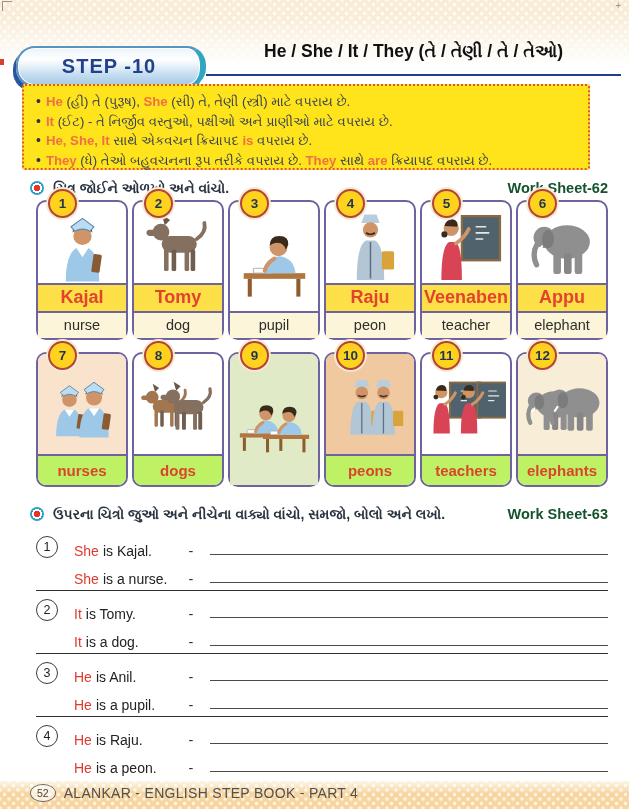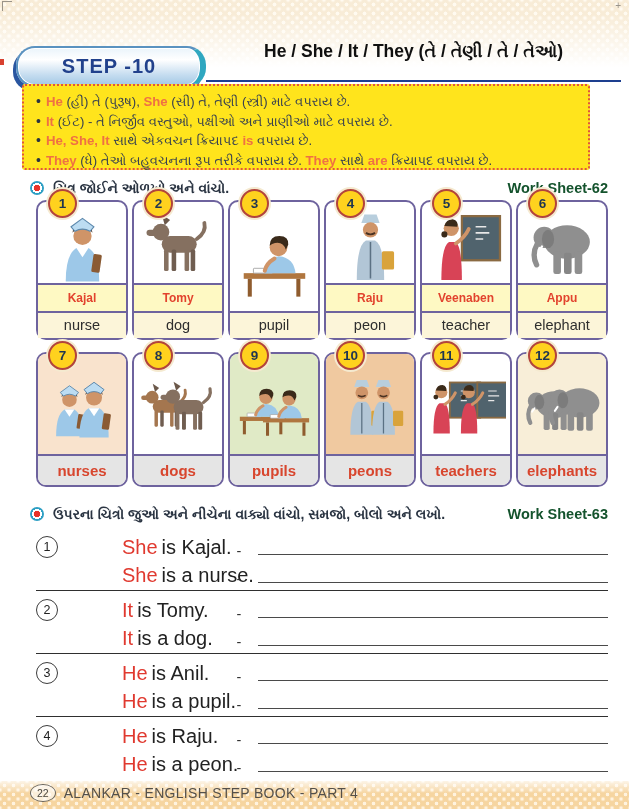--- a/index.html
+++ b/index.html
@@ -41,21 +41,21 @@
     position:absolute;left:0;top:17px;width:182px;height:37px;border-radius:19px;
     background:linear-gradient(180deg,#eaf4fb 0%,#ffffff 32%,#c6ddf0 72%,#a4c9e5 100%);
     border:2px solid #5a92c0;border-right:6px solid #2fa7c0;
     box-shadow:-3px 4px 0 #2a56a0, 0 0 0 1px #ffffff inset;
     display:flex;align-items:center;justify-content:center;
   }
   .step-badge span{color:#21418c;font-weight:bold;font-size:20px;letter-spacing:1px;}
   .title{
     position:absolute;left:190px;right:0;top:12px;text-align:center;
     font-size:17.5px;font-weight:bold;color:#101010;
-    padding-bottom:18px;border-bottom:2.5px solid #1d3f8f;
+    padding-bottom:12px;border-bottom:2.5px solid #1d3f8f;
   }
 
   
   .rules-box{
     position:absolute;left:22px;top:84px;width:568px;height:86px;
     background:#ffe41c;border:2px dotted #e0543f;border-radius:3px;
     padding:6px 12px 0 12px;box-sizing:border-box;
   }
   .rule{font-size:13.2px;line-height:19.5px;color:#39424f;white-space:nowrap;}
   .rule .bullet{color:#2b3440;margin-right:5px;font-size:14px;}
@@ -81,35 +81,35 @@
   }
   .card .badge{
     position:absolute;top:-13px;left:10px;width:25px;height:25px;border-radius:50%;
     background:#ffd21e;border:2px solid #b2443c;box-shadow:0 0 0 2px #f5ead0;
     display:flex;align-items:center;justify-content:center;
     font-size:13.5px;font-weight:bold;color:#1f3550;z-index:2;
   }
   .card .pic{flex:1;display:flex;align-items:flex-end;justify-content:center;overflow:hidden;border-radius:8px 8px 0 0;}
   .card .pic svg{width:92%;height:94%;}
   .band{border-top:2px solid #6e639e;text-align:center;display:flex;align-items:center;justify-content:center;}
-  .band.name{height:26px;background:#fef9c3;color:#e2432e;font-weight:bold;font-size:12px;}
+  .band.name{height:26px;background:#fde047;color:#e2432e;font-weight:bold;font-size:18px;}
   .band.word{height:25px;background:#fcf5d9;color:#2e2e2e;font-size:14.5px;}
-  .band.word-red{height:29px;background:#e5e5e5;color:#d8462e;font-size:15px;font-weight:bold;border-radius:0 0 8px 8px;}
+  .band.word-red{height:29px;background:#bef264;color:#d8462e;font-size:15px;font-weight:bold;border-radius:0 0 8px 8px;}
   .w-peach{background:#f9e3cd;} .w-green{background:#e0eac6;} .w-tan{background:#f0c9a0;} .w-cream{background:#f8eed8;}
 
   
   .exercises{position:absolute;left:36px;top:531px;width:572px;}
   .ex-row{display:flex;align-items:flex-end;height:28px;}
   .num-cell{width:38px;flex:0 0 auto;display:flex;align-items:flex-end;}
   .num-circle{
     width:20px;height:20px;border:1.6px solid #3c3c3c;border-radius:50%;
     display:flex;align-items:center;justify-content:center;
     font-size:12.5px;color:#222;margin-bottom:1px;
   }
-  .sentence{width:98px;flex:0 0 auto;font-size:20px;color:#222;white-space:nowrap;margin-left:48px;}
+  .sentence{width:98px;flex:0 0 auto;font-size:14px;color:#222;white-space:nowrap;}
   .pron{color:#e0392f;margin-right:4px;}
   .dash{width:38px;flex:0 0 auto;text-align:center;color:#333;font-size:14.5px;}
   .write-line{flex:1;border-bottom:1.7px solid #4a4a4a;height:1px;margin-bottom:4px;}
   .ex-divider{border-top:1.8px solid #2f2f2f;margin:3px 0 3px 0;}
 
   
   .footer{position:absolute;left:30px;bottom:7px;display:flex;align-items:center;z-index:3;}
   .page-oval{
     border:1.4px solid #6b675f;border-radius:50%;padding:2px 6px;
     font-size:10.5px;color:#4a463e;margin-right:8px;background:rgba(255,255,255,.6);
@@ -303,21 +303,20 @@
       <div class="band word-red">dogs</div>
     </div>
     <div class="card">
       <div class="badge">9</div>
       <div class="pic w-green">
           <svg viewBox="0 0 112 100">
             <use href="#s-pupil" x="-2" y="8" width="84" height="84"></use>
             <use href="#s-pupil" x="30" y="10" width="84" height="84"></use>
           </svg>
         </div>
-      <div class="band word-red">pupils</div>
     </div>
     <div class="card">
       <div class="badge">10</div>
       <div class="pic w-tan">
           <svg viewBox="0 0 112 100">
             <use href="#s-peon" x="0" y="4" width="88" height="88"></use>
             <use href="#s-peon" x="30" y="4" width="88" height="88"></use>
           </svg>
         </div>
       <div class="band word-red">peons</div>
@@ -419,17 +418,17 @@
         <span class="num-cell"></span>
         <span class="sentence"><span class="pron">He</span><span>is a peon.</span></span>
         <span class="dash">-</span>
         <span class="write-line"></span>
       </div>
     </div>
 
   </div>
 
   <div class="footer">
-    <span class="page-oval">22</span>
+    <span class="page-oval">52</span>
     <span class="footer-text">ALANKAR - ENGLISH STEP BOOK - PART 4</span>
   </div>
 
 </div>
 
 </body></html>

